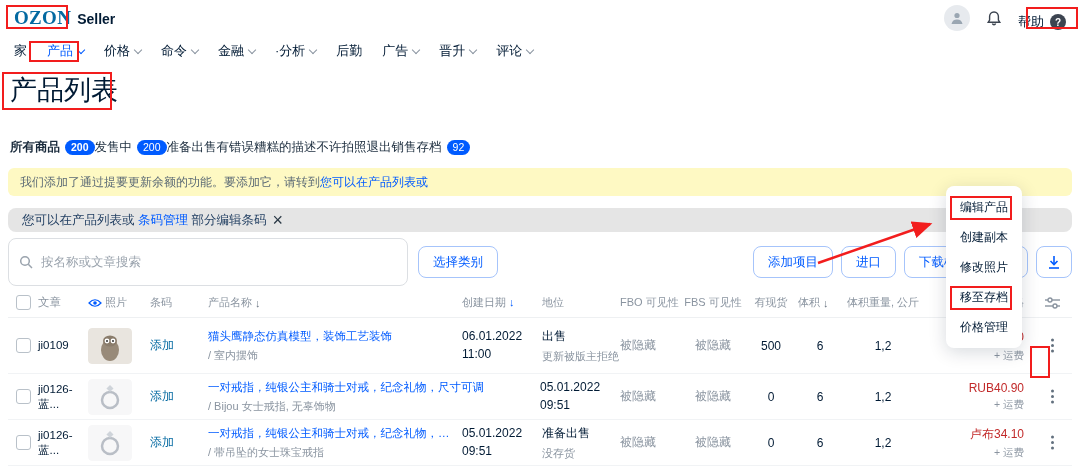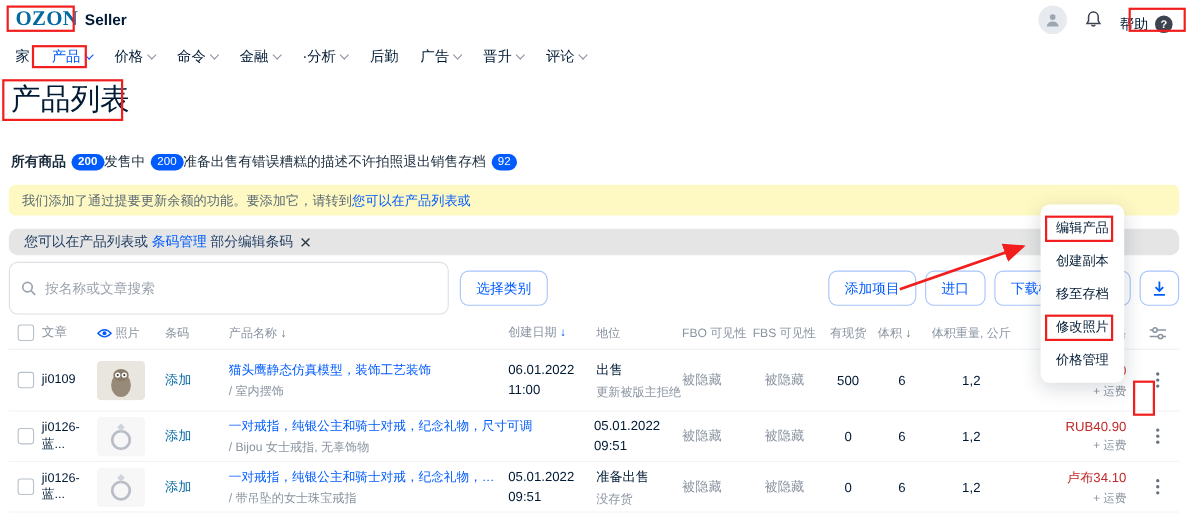--- a/index.html
+++ b/index.html
@@ -398,22 +398,22 @@
       </div>
       <div class="c-menu">
           <span class="vdots"></span>
         </div>
     </div>
   </div>
 
   <div class="menu">
     <div class="menu-item">编辑产品</div>
     <div class="menu-item">创建副本</div>
+    <div class="menu-item">修改照片</div>
     <div class="menu-item">移至存档</div>
-    <div class="menu-item">修改照片</div>
     <div class="menu-item">价格管理</div>
   </div>
 
   <svg class="overlay-arrow" width="1080" height="472">
     <defs>
       <marker id="ah" markerWidth="9" markerHeight="8" refX="7" refY="3.5" orient="auto">
         <polygon points="0 0, 8 3.5, 0 7" fill="#f21d1d"></polygon>
       </marker>
     </defs>
     <line x1="818" y1="263" x2="930" y2="224" stroke="#f21d1d" stroke-width="2.5" marker-end="url(#ah)"></line>

